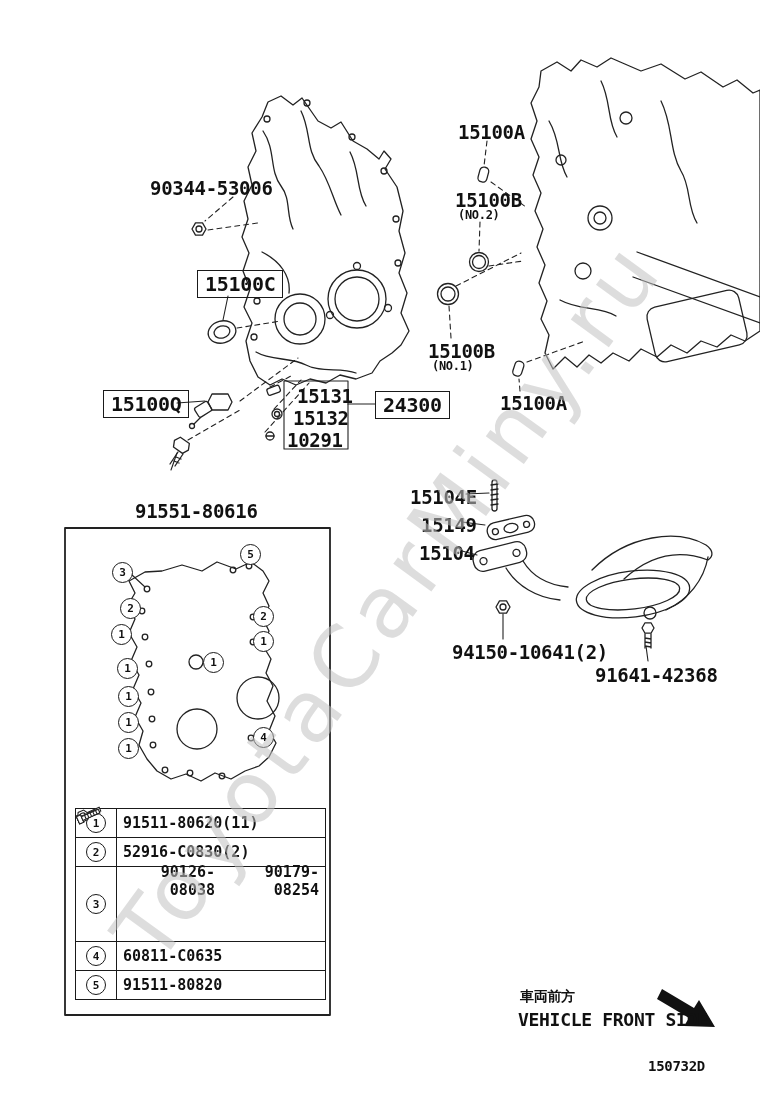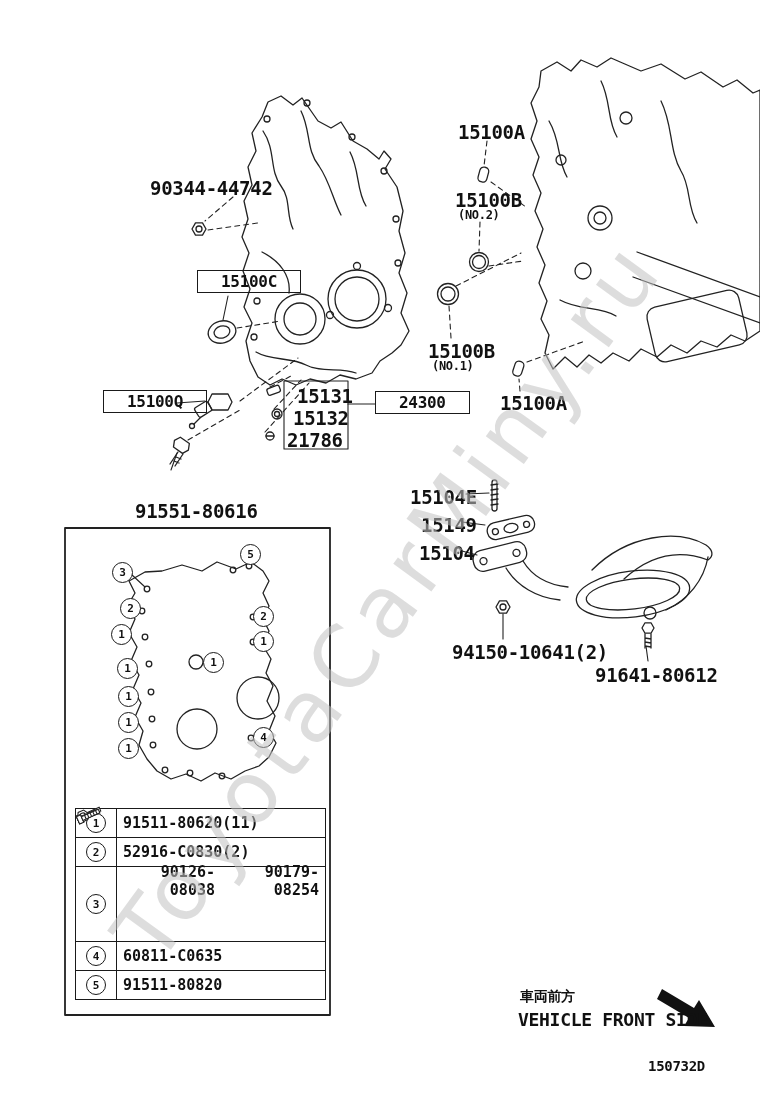--- a/index.html
+++ b/index.html
@@ -3,21 +3,21 @@
 <meta charset="utf-8">
 <style>
   html,body{margin:0;padding:0;background:#fff;}
   .page{position:relative;width:760px;height:1112px;background:#fff;overflow:hidden;
         font-family:"DejaVu Sans Mono","Liberation Mono",monospace;color:#111;}
   svg{position:absolute;left:0;top:0;}
   .ln{fill:none;stroke:#222;stroke-width:1.3;stroke-linejoin:round;stroke-linecap:round;}
   .thin{stroke-width:1.1;}
   .dash{stroke-dasharray:5 4;stroke-width:1.1;}
   .lbl{position:absolute;font-size:19px;font-weight:700;letter-spacing:-0.3px;white-space:nowrap;z-index:4;}
-  .boxed{border:1.6px solid #1a1a1a;padding:1px 23px;font-size:16px;background:transparent;}
+  .boxed{border:1.6px solid #1a1a1a;padding:1px 7px;font-size:20px;background:transparent;}
   .sub{font-size:12px;}
   .callout{position:absolute;width:19px;height:19px;border:1.5px solid #1a1a1a;border-radius:50%;
            display:flex;align-items:center;justify-content:center;font-size:11px;font-weight:700;
            background:#fff;z-index:4;}
   .watermark{position:absolute;left:51%;top:54%;transform:translate(-50%,-50%) rotate(-54deg);
              font-family:"DejaVu Sans","Liberation Sans",sans-serif;font-size:86px;letter-spacing:8px;
              color:#c2c2c2;opacity:.55;white-space:nowrap;z-index:5;pointer-events:none;}
   table.legend{position:absolute;left:75px;top:808px;border-collapse:collapse;z-index:4;background:transparent;}
   table.legend td{border:1.5px solid #1a1a1a;padding:0;font-size:15px;font-weight:700;}
   table.legend td.num{width:40px;text-align:center;vertical-align:middle;}
@@ -214,39 +214,39 @@
         <circle cx="222" cy="776" r="2.8"></circle>
       <path class="thin" d="M131,574 L145,587"></path>
       <path class="thin" d="M249,556 L249,564"></path>
     </g>
 
     <path d="M662,989 L694,1008 L699,1000 L715,1027 L684,1026 L689,1018 L657,999 Z" fill="#111" stroke="none"></path>
   </svg>
 
   <div class="watermark">ToyotaCarMiny.ru</div>
 
-  <div class="lbl" style="left:150px;top:177px">90344-44742</div>
+  <div class="lbl" style="left:150px;top:177px">90344-53006</div>
   <div class="lbl boxed" style="left:197px;top:270px">15100C</div>
   <div class="lbl" style="left:458px;top:121px">15100A</div>
   <div class="lbl" style="left:455px;top:189px">15100B</div>
   <div class="lbl sub" style="left:458px;top:208px">(NO.2)</div>
   <div class="lbl" style="left:428px;top:340px">15100B</div>
   <div class="lbl sub" style="left:432px;top:359px">(NO.1)</div>
   <div class="lbl" style="left:500px;top:392px">15100A</div>
   <div class="lbl boxed" style="left:103px;top:390px">15100Q</div>
   <div class="lbl" style="left:297px;top:385px">15131</div>
   <div class="lbl" style="left:293px;top:407px">15132</div>
-  <div class="lbl" style="left:287px;top:429px">21786</div>
+  <div class="lbl" style="left:287px;top:429px">10291</div>
   <div class="lbl boxed" style="left:375px;top:391px">24300</div>
   <div class="lbl" style="left:135px;top:500px">91551-80616</div>
   <div class="lbl" style="left:410px;top:486px">15104E</div>
   <div class="lbl" style="left:421px;top:514px">15149</div>
   <div class="lbl" style="left:419px;top:542px">15104</div>
   <div class="lbl" style="left:452px;top:641px">94150-10641(2)</div>
-  <div class="lbl" style="left:595px;top:664px">91641-80612</div>
+  <div class="lbl" style="left:595px;top:664px">91641-42368</div>
 
   <div class="callout" style="left:112px;top:562px">3</div>
   <div class="callout" style="left:240px;top:544px">5</div>
   <div class="callout" style="left:120px;top:598px">2</div>
   <div class="callout" style="left:111px;top:624px">1</div>
   <div class="callout" style="left:253px;top:606px">2</div>
   <div class="callout" style="left:253px;top:631px">1</div>
   <div class="callout" style="left:117px;top:658px">1</div>
   <div class="callout" style="left:203px;top:652px">1</div>
   <div class="callout" style="left:118px;top:686px">1</div>

